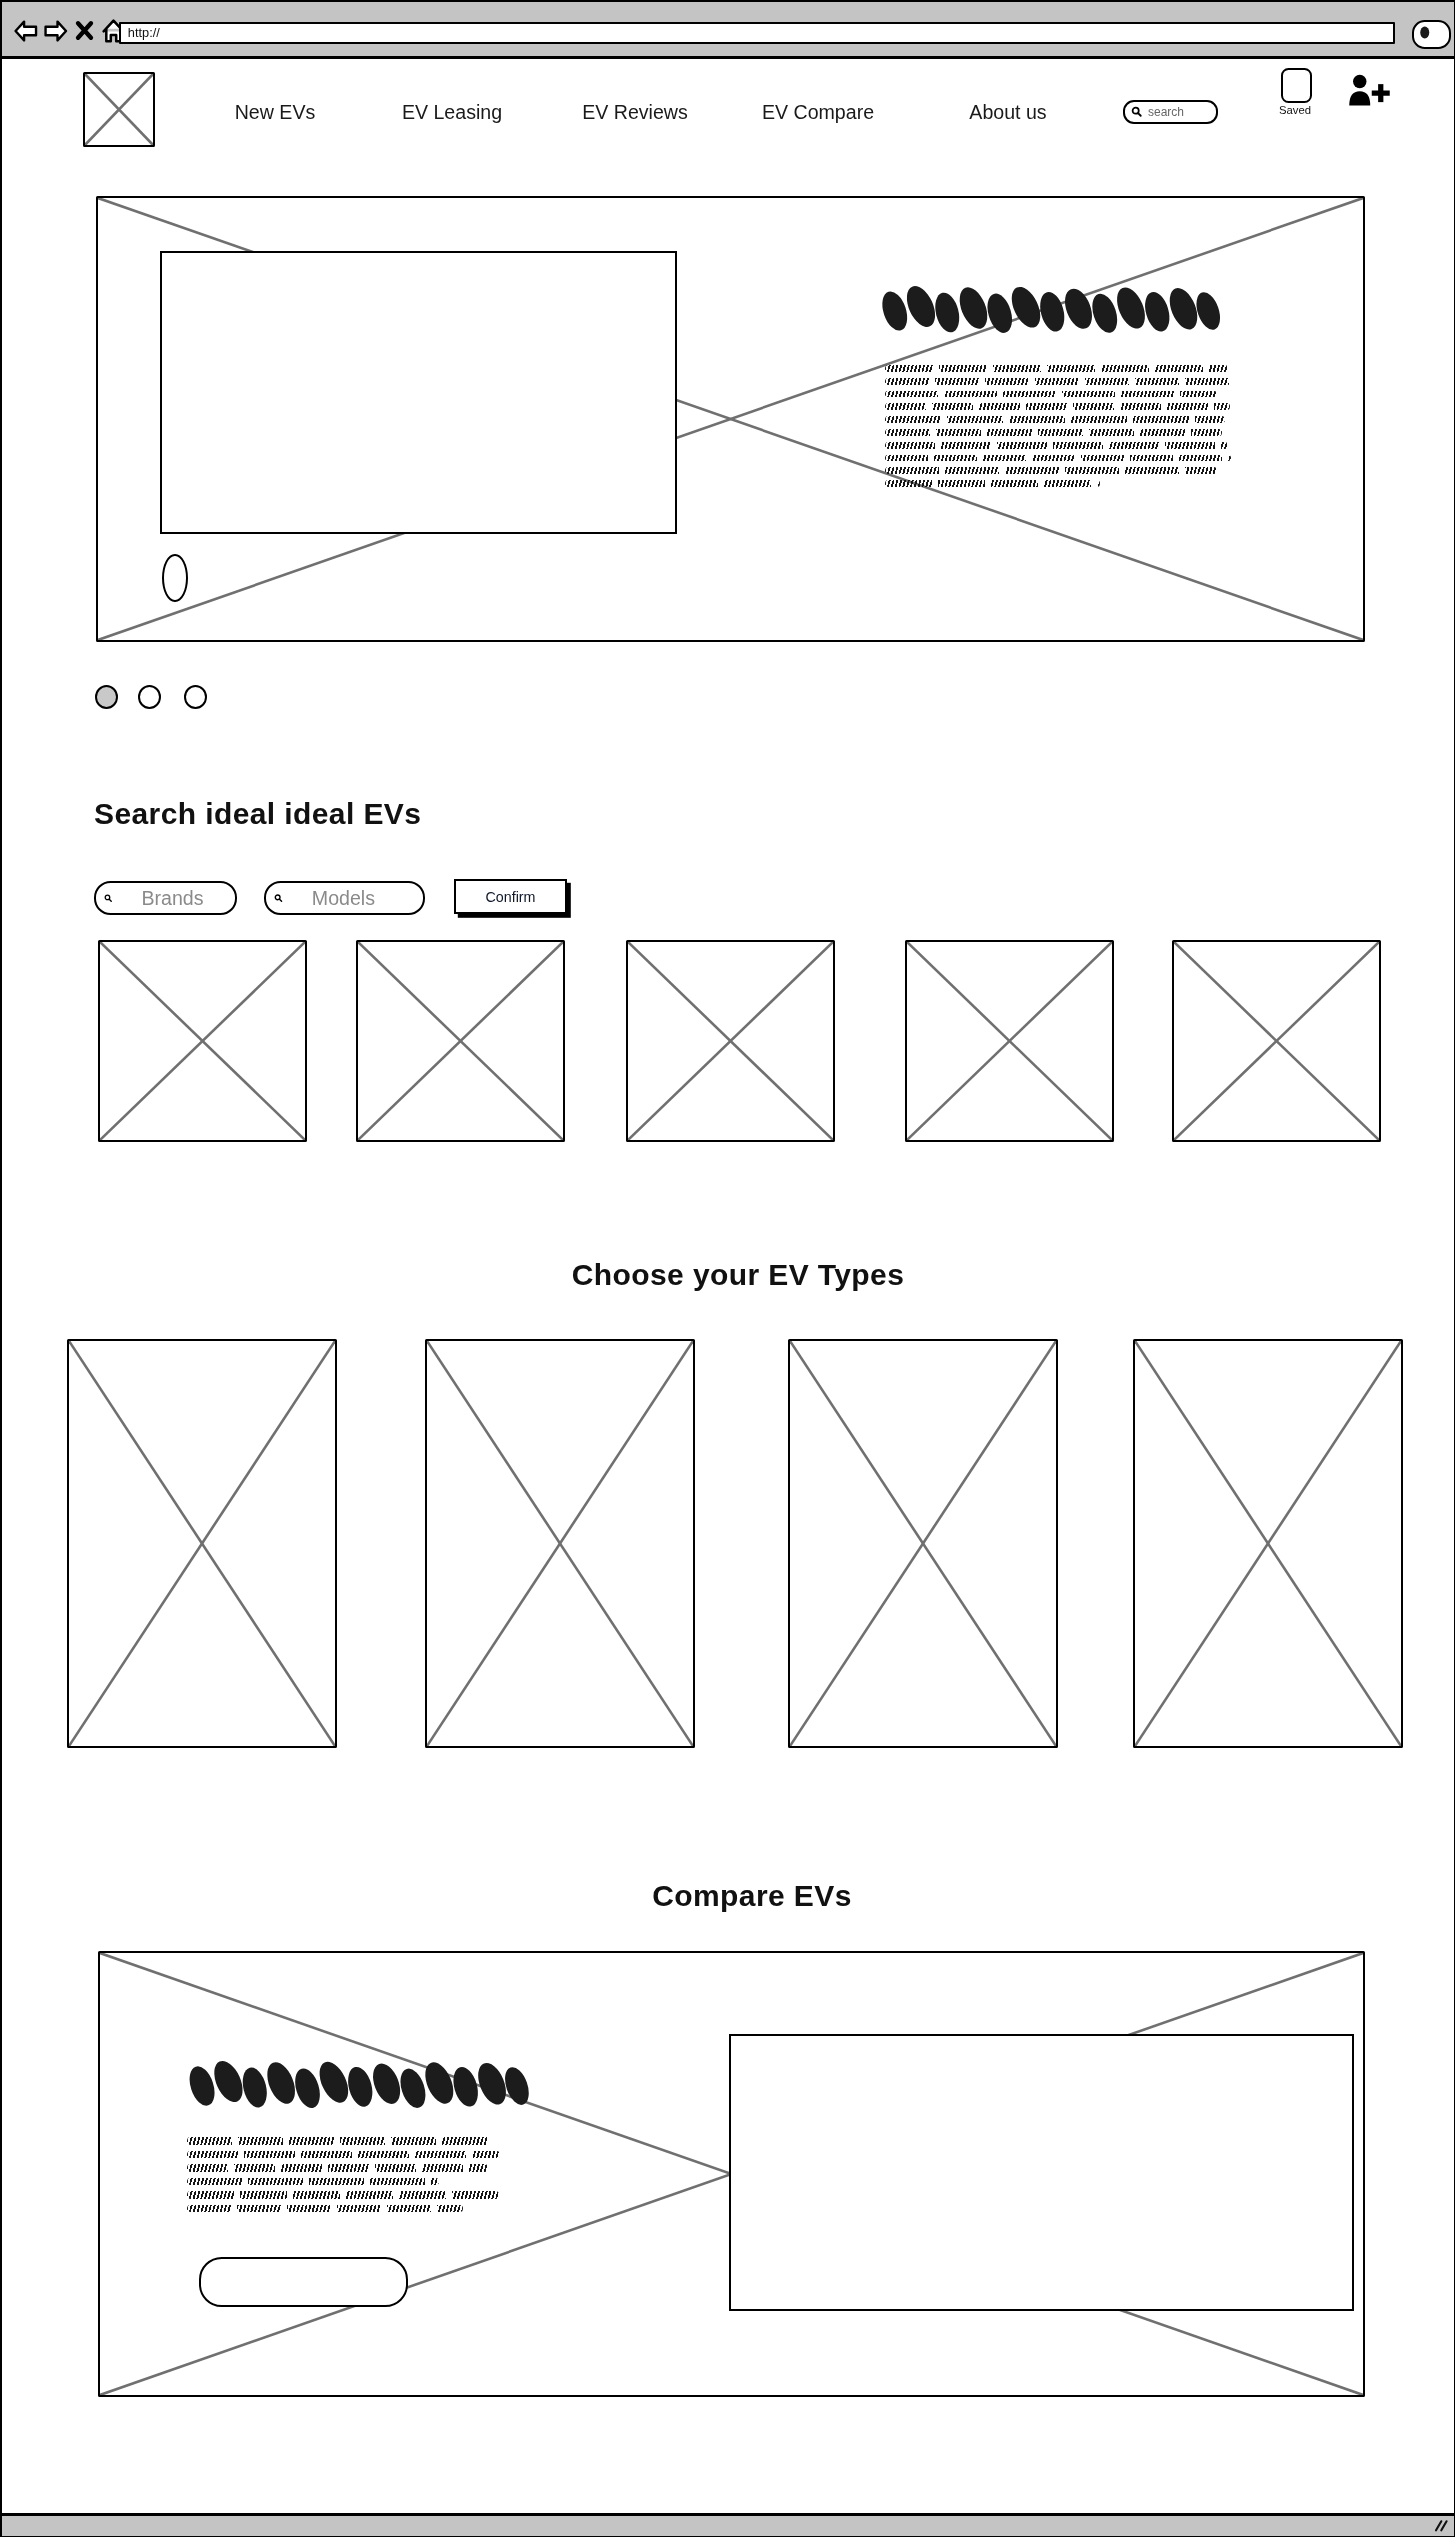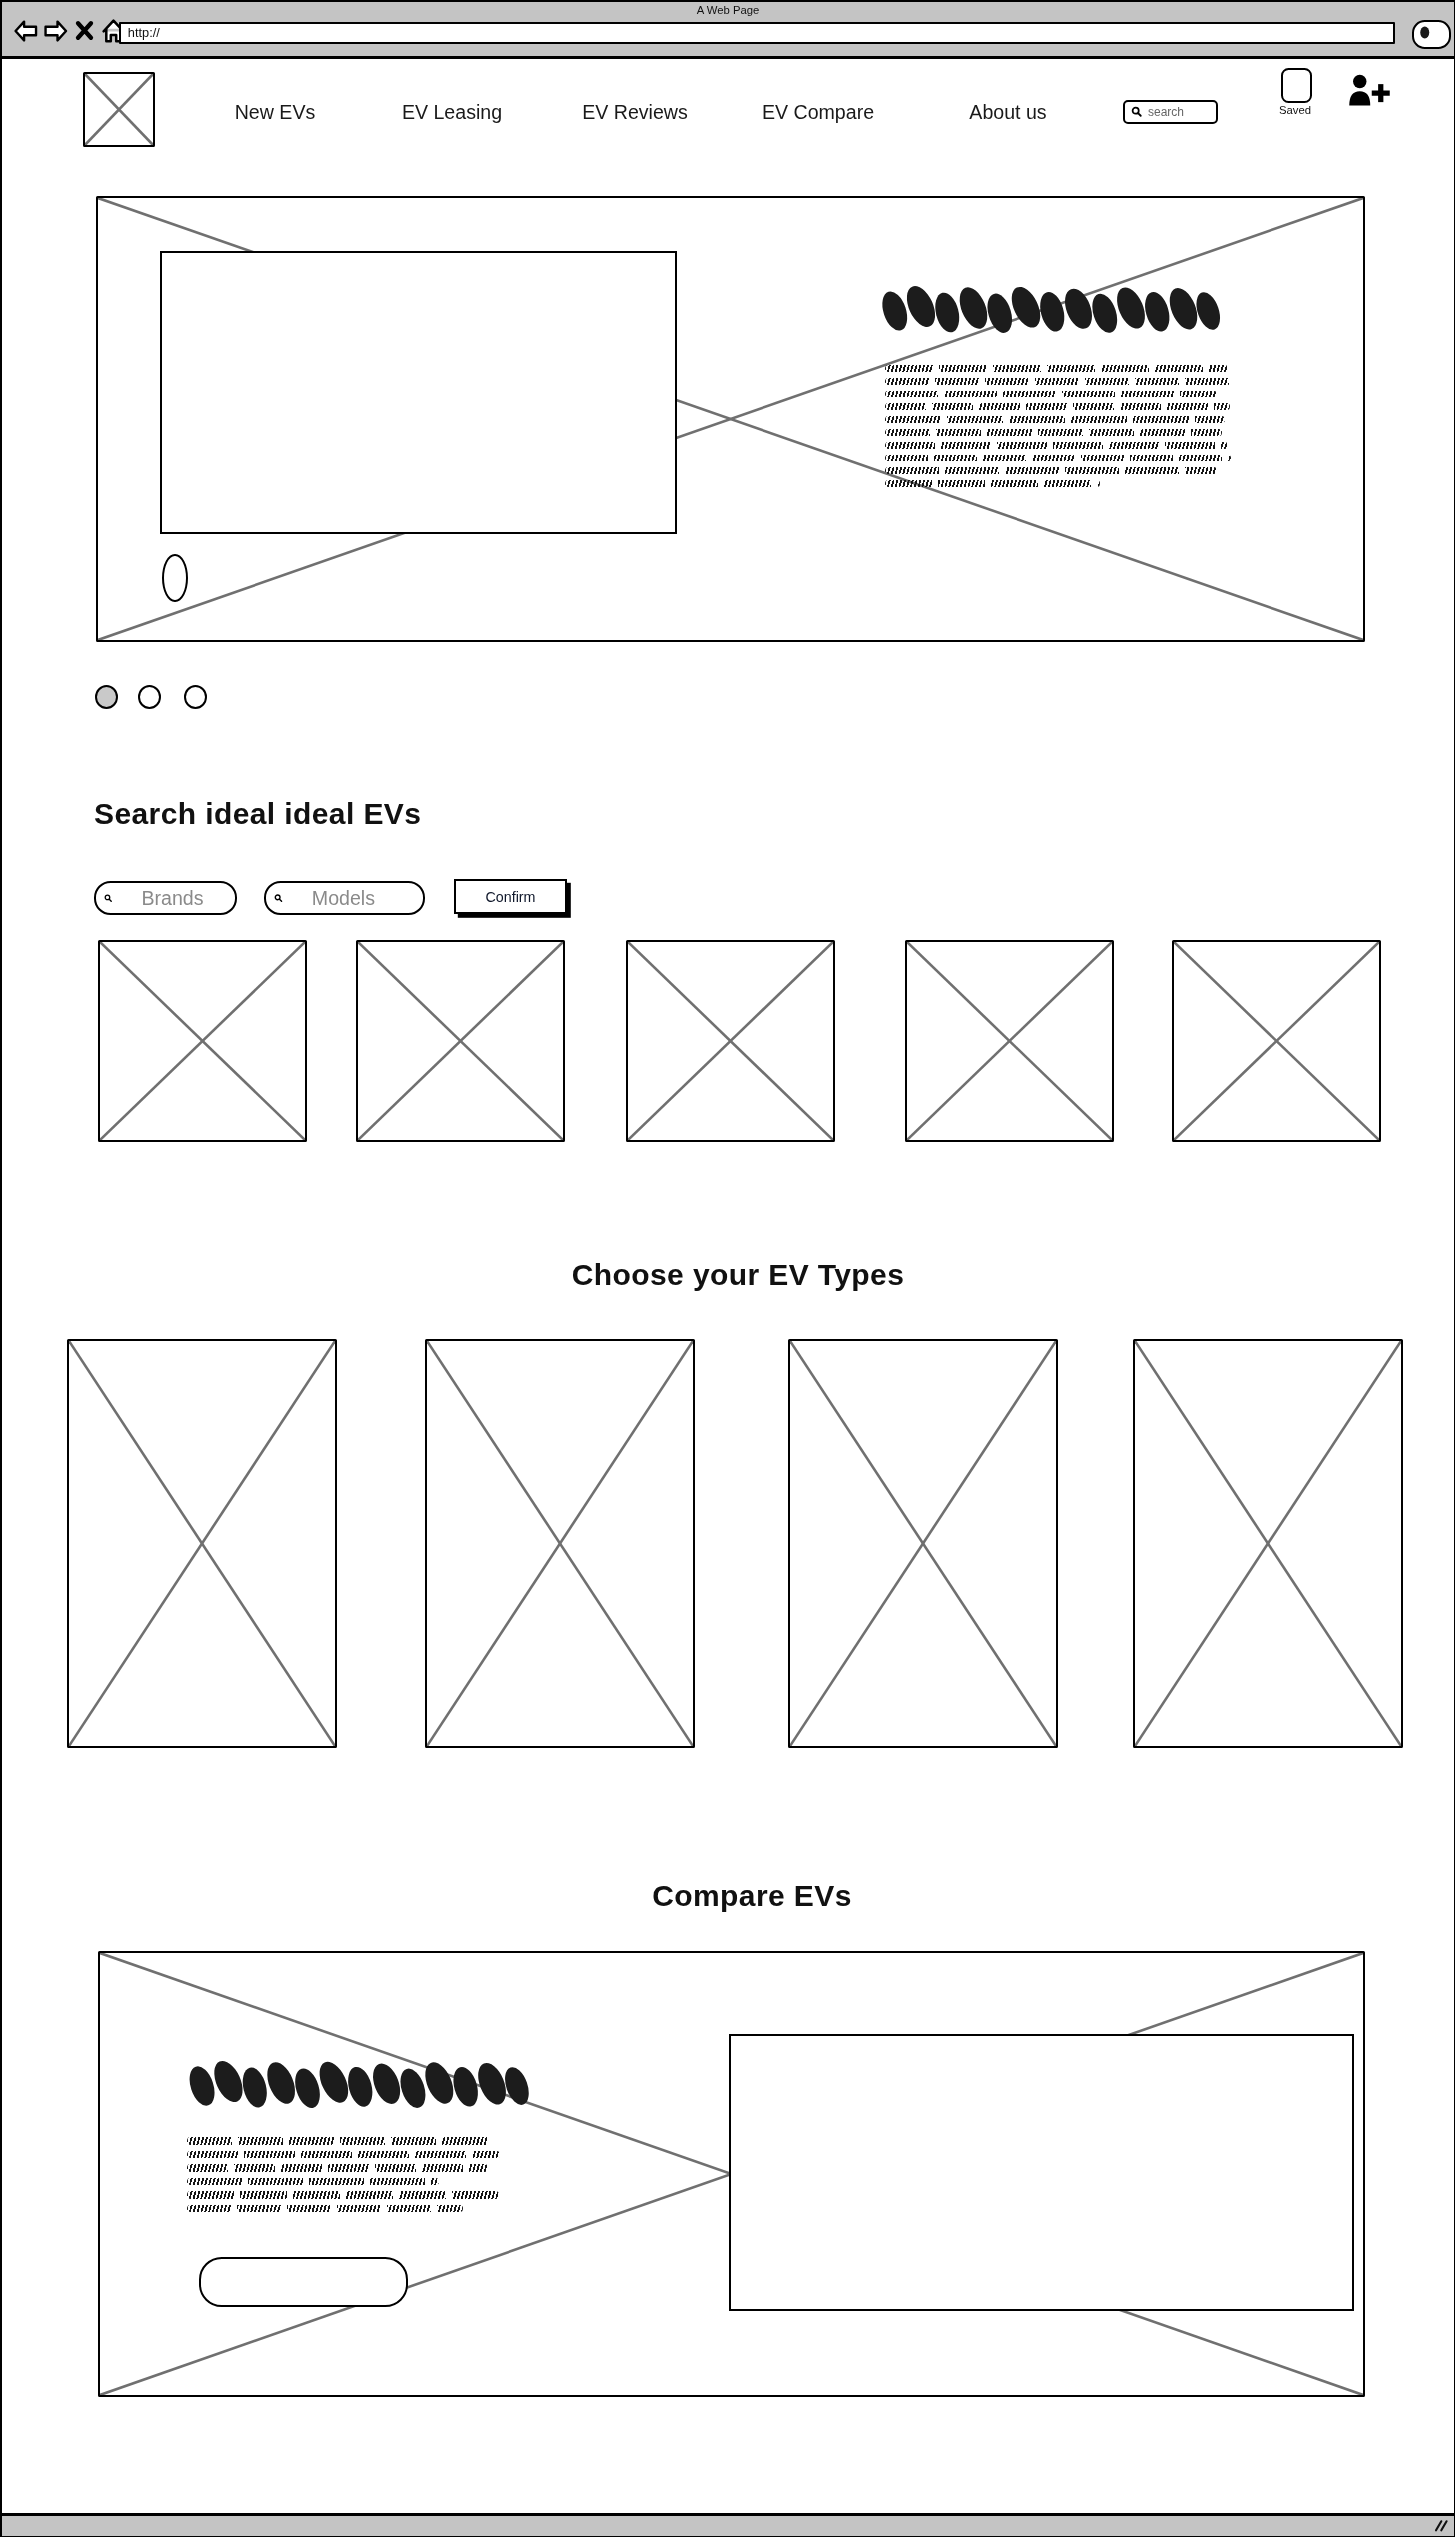--- a/index.html
+++ b/index.html
@@ -17,21 +17,21 @@
   .url-field{position:absolute;left:117px;top:19.6px;width:1276px;height:22.6px;
     border:2px solid #000;border-radius:1px;background:#fff;font-size:12.8px;
     font-family:"Liberation Sans",sans-serif;padding:0 0 0 6.8px;box-sizing:border-box;color:#111;}
   .chrome-search{position:absolute;left:1410px;top:18px;width:35px;height:25px;
     border:2px solid #000;border-radius:12.8px;background:#fff;}
   
   .logo{position:absolute;left:81px;top:70px;width:72px;height:75px;}
   .nav-link{position:absolute;top:99px;transform:translateX(-50%);font-size:19.6px;
     color:#1a1a1a;white-space:nowrap;cursor:pointer;}
   .nav-search{position:absolute;left:1121px;top:98px;width:95px;height:24px;
-    border:2px solid #000;border-radius:5px;background:#fff;display:flex;
+    border:2px solid #000;border-radius:11px;background:#fff;display:flex;
     align-items:center;padding-left:6px;box-sizing:border-box;}
   .nav-search input{border:none;outline:none;width:63px;font-size:12px;color:#555;
     font-family:"Liberation Sans",sans-serif;background:transparent;margin-left:3px;}
   .nav-search input::placeholder{color:#666;}
   .saved-box{position:absolute;left:1279px;top:66px;width:27px;height:31px;
     border:2.6px solid #000;border-radius:7.5px;background:#fff;cursor:pointer;}
   .saved-label{position:absolute;left:1293px;top:102px;transform:translateX(-50%);
     font-size:11.3px;color:#111;}
   .adduser{position:absolute;left:1345px;top:72px;cursor:pointer;}
   
@@ -72,21 +72,20 @@
   .bottombar{position:absolute;left:0;top:2511px;width:100%;height:26px;background:#c4c4c4;
     border-top:3px solid #000;box-sizing:border-box;}
   .resize-handle{position:absolute;right:4.5px;bottom:3px;cursor:nwse-resize;}
 </style>
 </head>
 <body>
 
 <div class="page">
 
   <div class="chrome">
-    <div class="chrome-title">A Web Page</div>
 
     <span class="tb-icon" style="left:10.5px">
       <svg width="25.6" height="24" viewBox="0 0 30 28">
           <path d="M13 3 L3 14 L13 25 L13 19 L27 19 L27 9 L13 9 Z" fill="#fff" stroke="#000" stroke-width="2.8" stroke-linejoin="round"></path>
         </svg>
     </span>
     <span class="tb-icon" style="left:41px">
       <svg width="25.6" height="24" viewBox="0 0 30 28">
           <path d="M17 3 L27 14 L17 25 L17 19 L3 19 L3 9 L17 9 Z" fill="#fff" stroke="#000" stroke-width="2.8" stroke-linejoin="round"></path>
         </svg>

